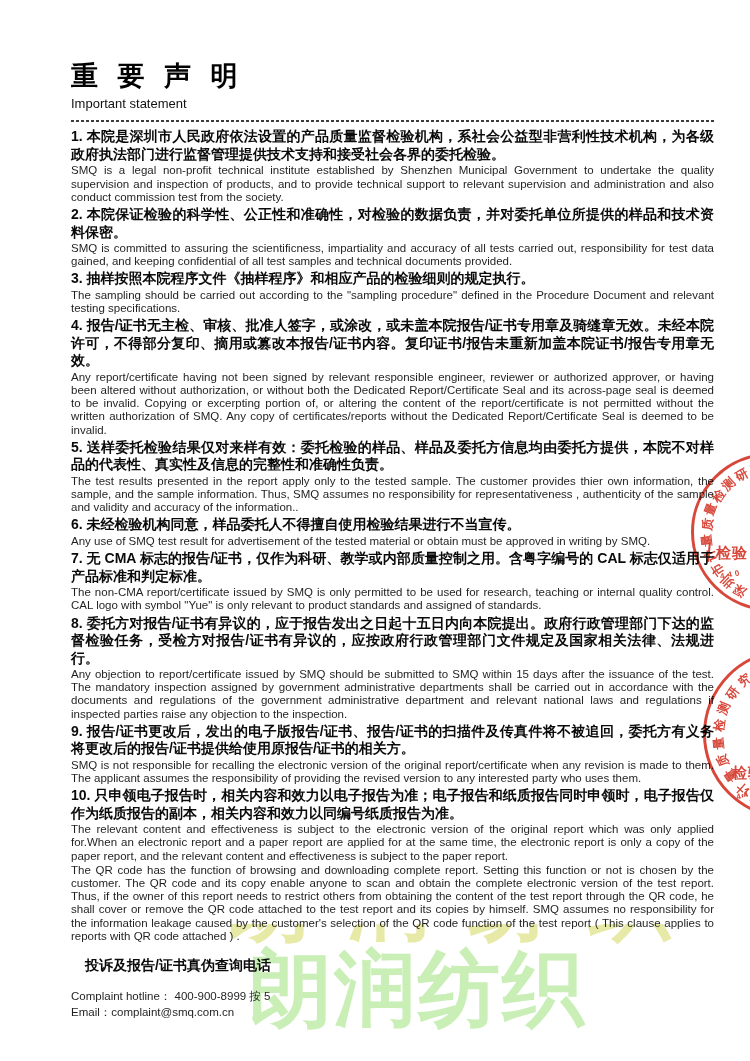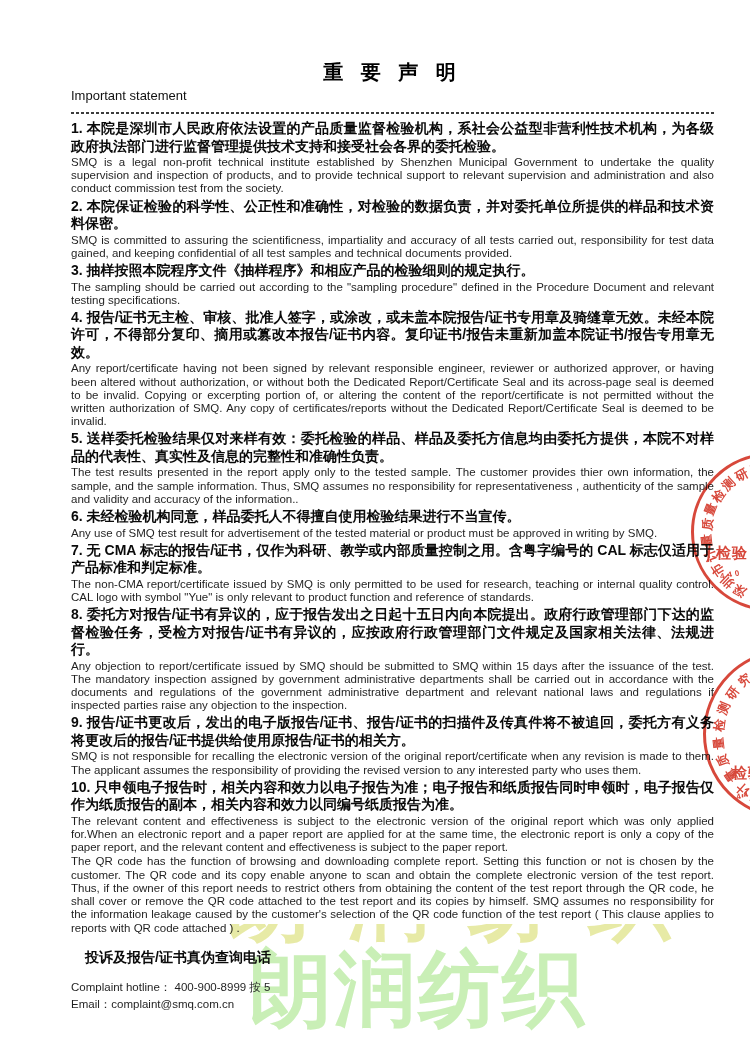--- a/index.html
+++ b/index.html
@@ -2,21 +2,21 @@
 <html><head>
 <meta charset="utf-8">
 <style>
   html,body{margin:0;padding:0;background:#888;}
   .page{
     position:relative;width:750px;height:1061px;background:#ffffff;
     overflow:hidden;margin:0 auto;
     font-family:"Liberation Sans","DejaVu Sans",sans-serif;color:#111;
   }
   .content{position:absolute;left:71px;top:60px;width:643px;z-index:2;}
-  .title-cn{font-size:20px;font-weight:bold;letter-spacing:6px;margin:0;color:#000;line-height:1.2;text-align:center;}
+  .title-cn{font-size:27px;font-weight:bold;letter-spacing:6px;margin:0;color:#000;line-height:1.2;}
   .title-en{font-size:13px;margin:4px 0 0;color:#111;}
   .divider{height:2px;margin:9px 0 6px;
     background:repeating-linear-gradient(90deg,#3c3c3c 0 3px,transparent 3px 5px);}
   p.cn{font-size:14px;line-height:17.5px;font-weight:bold;text-align:justify;
        margin:2px 0 0;color:#0a0a0a;}
   p.en{font-size:11.5px;line-height:13.2px;text-align:justify;margin:1px 0 0;color:#1f1f1f;}
   .footer{margin-top:13px;}
   .footer p.cn{margin:14px;}
   .footer p.en{line-height:15.5px;text-align:left;}
   
@@ -61,23 +61,23 @@
       <p class="en">SMQ is a legal non-profit technical institute established by Shenzhen Municipal Government to undertake the quality supervision and inspection of products, and to provide technical support to relevant supervision and administration and also conduct commission test from the society.</p>
       <p class="cn">2. 本院保证检验的科学性、公正性和准确性，对检验的数据负责，并对委托单位所提供的样品和技术资料保密。</p>
       <p class="en">SMQ is committed to assuring the scientificness, impartiality and accuracy of all tests carried out, responsibility for test data gained, and keeping confidential of all test samples and technical documents provided.</p>
       <p class="cn">3. 抽样按照本院程序文件《抽样程序》和相应产品的检验细则的规定执行。</p>
       <p class="en">The sampling should be carried out according to the "sampling procedure" defined in the Procedure Document and relevant testing specifications.</p>
       <p class="cn">4. 报告/证书无主检、审核、批准人签字，或涂改，或未盖本院报告/证书专用章及骑缝章无效。未经本院许可，不得部分复印、摘用或篡改本报告/证书内容。复印证书/报告未重新加盖本院证书/报告专用章无效。</p>
       <p class="en">Any report/certificate having not been signed by relevant responsible engineer, reviewer or authorized approver, or having been altered without authorization, or without both the Dedicated Report/Certificate Seal and its across-page seal is deemed to be invalid. Copying or excerpting portion of, or altering the content of the report/certificate is not permitted without the written authorization of SMQ. Any copy of certificates/reports without the Dedicated Report/Certificate Seal is deemed to be invalid.</p>
       <p class="cn">5. 送样委托检验结果仅对来样有效：委托检验的样品、样品及委托方信息均由委托方提供，本院不对样品的代表性、真实性及信息的完整性和准确性负责。</p>
       <p class="en">The test results presented in the report apply only to the tested sample.  The customer provides thier own information, the sample, and the sample information. Thus, SMQ assumes no responsibility for representativeness , authenticity of the sample and validity and accuracy of the information..</p>
       <p class="cn">6. 未经检验机构同意，样品委托人不得擅自使用检验结果进行不当宣传。</p>
-      <p class="en">Any use of SMQ test result for advertisement of the tested material or product must be approved in writing by SMQ.</p>
+      <p class="en">Any use of SMQ test result for advertisement of the tested material or obtain must be approved in writing by SMQ.</p>
       <p class="cn">7. 无 CMA 标志的报告/证书，仅作为科研、教学或内部质量控制之用。含粤字编号的 CAL 标志仅适用于产品标准和判定标准。</p>
-      <p class="en">The non-CMA report/certificate issued by SMQ is only permitted to be used for research, teaching or internal quality control. CAL logo with symbol  "Yue" is only relevant to product function and reference of standards.</p>
+      <p class="en">The non-CMA report/certificate issued by SMQ is only permitted to be used for research, teaching or internal quality control. CAL logo with symbol  "Yue" is only relevant to product standards and assigned of standards.</p>
       <p class="cn">8. 委托方对报告/证书有异议的，应于报告发出之日起十五日内向本院提出。政府行政管理部门下达的监督检验任务，受检方对报告/证书有异议的，应按政府行政管理部门文件规定及国家相关法律、法规进行。</p>
       <p class="en">Any objection to report/certificate issued by SMQ should be submitted to SMQ within 15 days after the issuance of the test. The mandatory inspection assigned by government administrative departments shall be carried out in accordance with the documents and regulations of the government administrative department and relevant national laws and regulations if inspected parties raise any objection to the inspection.</p>
       <p class="cn">9. 报告/证书更改后，发出的电子版报告/证书、报告/证书的扫描件及传真件将不被追回，委托方有义务将更改后的报告/证书提供给使用原报告/证书的相关方。</p>
       <p class="en">SMQ is not responsible for recalling the electronic version of the original report/certificate when any revision is made to them. The applicant assumes the responsibility of providing the revised version to any interested party who uses them.</p>
       <p class="cn">10. 只申领电子报告时，相关内容和效力以电子报告为准；电子报告和纸质报告同时申领时，电子报告仅作为纸质报告的副本，相关内容和效力以同编号纸质报告为准。</p>
       <p class="en">The relevant content and effectiveness is subject to the electronic version of the original report which was only applied for.When an electronic report and a paper report are applied for at the same time, the electronic report is only a copy of the paper report, and the relevant content and effectiveness is subject to the paper report.</p>
       <p class="en">The QR code has the function of browsing and downloading complete report. Setting this function or not is chosen by the customer. The QR code and its copy enable anyone to scan and obtain the complete electronic version of the test report. Thus, if the owner of this report needs to restrict others from obtaining the content of the test report through the QR code, he shall cover or remove the QR code attached to the test report and its copies by himself. SMQ assumes no responsibility for the information leakage caused by the customer's selection of the QR code function of the test report ( This clause applies to reports with QR code attached ) .</p>
     </section>
 
     <div class="footer">

